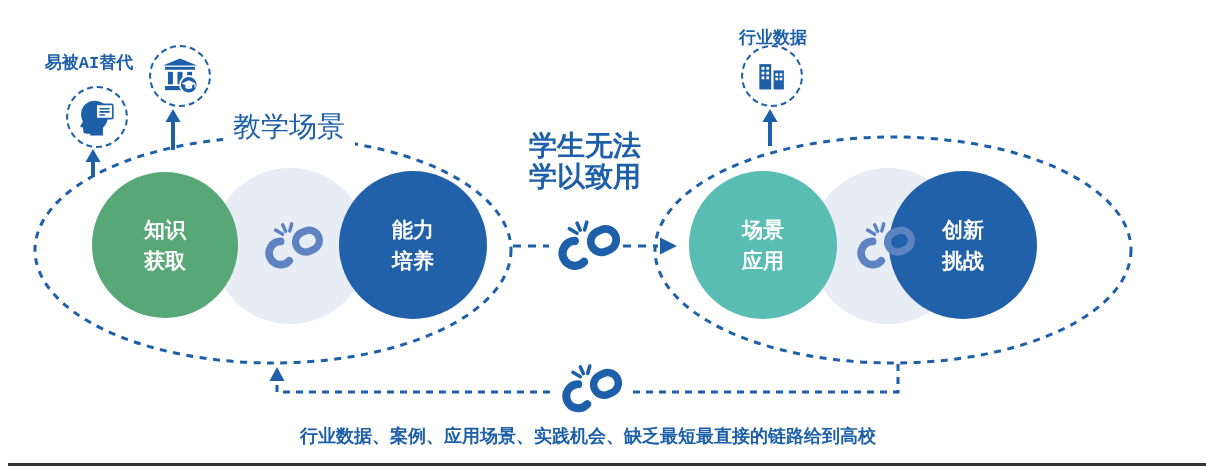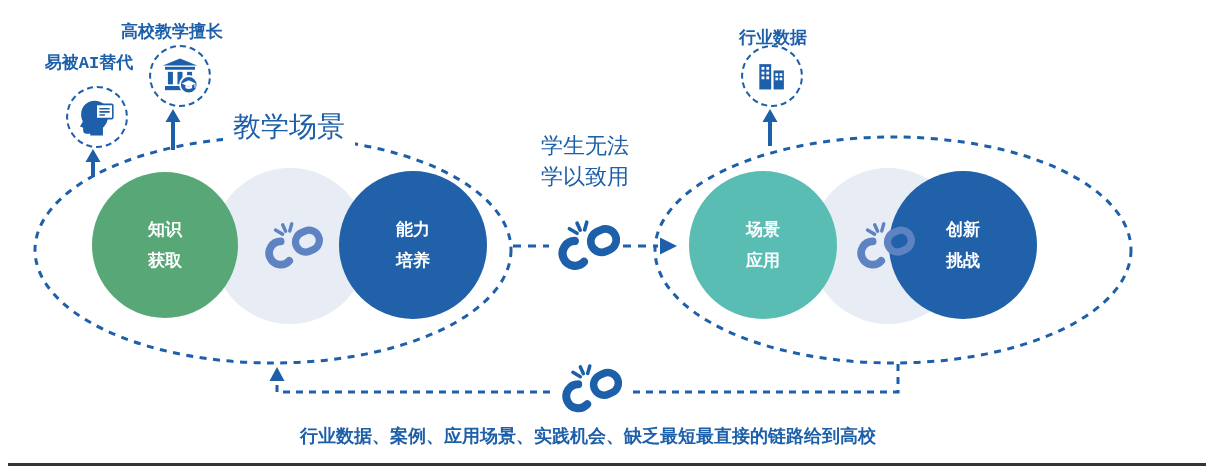--- a/index.html
+++ b/index.html
@@ -10,38 +10,38 @@
     --light-circle:#e7ecf5;
     --light-link:#5d83c3;
     --baseline:#333333;
     --background:#ffffff;
   }
   html,body{margin:0;padding:0;background:var(--background);}
   body{font-family:"Liberation Sans","DejaVu Sans",sans-serif;}
   .canvas{position:relative;width:1206px;height:468px;background:var(--background);overflow:hidden;}
   .wires{position:absolute;left:0;top:0;z-index:0;}
   .node{position:absolute;border-radius:50%;display:flex;align-items:center;justify-content:center;
-        text-align:center;color:#fff;font-weight:bold;font-size:17px;line-height:31px;z-index:2;}
+        text-align:center;color:#fff;font-weight:bold;font-size:21px;line-height:31px;z-index:2;}
   .node.ghost{background:var(--light-circle);z-index:1;}
   .node.green{background:var(--green-circle);}
   .node.teal{background:var(--teal-circle);}
   .node.blue{background:var(--dark-blue-circle);}
   .linkicon{position:absolute;z-index:3;}
   .linkicon svg{display:block;}
   .linkicon.light{color:var(--light-link);}
   .linkicon.dark{color:var(--primary-blue);}
   .anno-circle{position:absolute;width:62px;height:62px;border:2.5px dashed var(--primary-blue);
         border-radius:50%;display:flex;align-items:center;justify-content:center;z-index:3;
         color:var(--primary-blue);background:var(--background);box-sizing:border-box;}
   .anno-label{position:absolute;color:var(--primary-blue);font-weight:bold;font-size:17px;
         text-align:center;z-index:4;white-space:nowrap;}
   .scene-title{position:absolute;transform:translate(-50%,-50%);background:var(--background);
         color:var(--primary-blue);font-weight:normal;font-size:28px;padding:2px 10px;z-index:4;white-space:nowrap;}
   .center-gap-text{position:absolute;transform:translate(-50%,-50%);color:var(--primary-blue);
-        font-weight:normal;font-size:22px;line-height:31px;text-align:center;white-space:pre-line;z-index:4;}
+        font-weight:bold;font-size:28px;line-height:31px;text-align:center;white-space:pre-line;z-index:4;}
   .bottom-note{position:absolute;transform:translate(-50%,-50%);color:var(--primary-blue);
         font-weight:bold;font-size:18px;white-space:nowrap;z-index:4;}
   .baseline{position:absolute;left:8px;top:463px;width:1198px;height:2.5px;background:var(--baseline);z-index:4;}
 </style>
 </head>
 <body>
 
 <svg width="0" height="0" style="position:absolute" aria-hidden="true">
   <defs>
     <g id="broken-link" transform="rotate(-24 32 28)" fill="none" stroke="currentColor">
@@ -134,21 +134,20 @@
 
   <div class="anno-label" style="left:19px;top:51px;width:140px;font-family:Liberation Mono, monospace;">易被AI替代</div>
   <div class="anno-circle" style="left:66px;top:86px;">
     <svg width="38" height="38" viewBox="0 0 48 48">
       <path fill="currentColor" d="M21 3.5 C11.5 3.5 4.5 10.5 4 19.5 C3.7 23.5 4.6 26.8 6.2 29.8 L2.5 36 L6.5 37.5 L6.5 41.5 C6.5 43.8 8.3 45.2 10.8 45.2 L15.5 45.2 L15.5 47.5 L31.5 47.5 L31.5 37.5 C36.5 33 38.5 26.5 38 19.5 C37.3 10 30.5 3.5 21 3.5 Z"></path>
       <rect x="23" y="8" width="21" height="18" rx="1.5" fill="#fff" stroke="currentColor" stroke-width="2"></rect>
       <path stroke="currentColor" stroke-width="2" fill="none" d="M27 13.5 h13 M27 17.5 h13 M27 21.5 h7"></path>
     </svg>
   </div>
 
-  <div class="anno-label" style="left:92px;top:20px;width:160px;">高校教学擅长</div>
   <div class="anno-circle" style="left:149px;top:45px;">
     <svg width="40" height="40" viewBox="0 0 48 48">
       <g fill="currentColor">
         <path d="M24 3 L44.5 11.5 L3.5 11.5 Z"></path>
         <rect x="6" y="13" width="36" height="3.5"></rect>
         <rect x="9.5" y="19" width="6" height="15"></rect>
         <rect x="21" y="19" width="6" height="15"></rect>
         <rect x="32.5" y="19" width="6" height="15"></rect>
         <rect x="6" y="36" width="36" height="5"></rect>
         <circle cx="34.5" cy="34.5" r="10.5" stroke="#fff" stroke-width="2.2"></circle>

